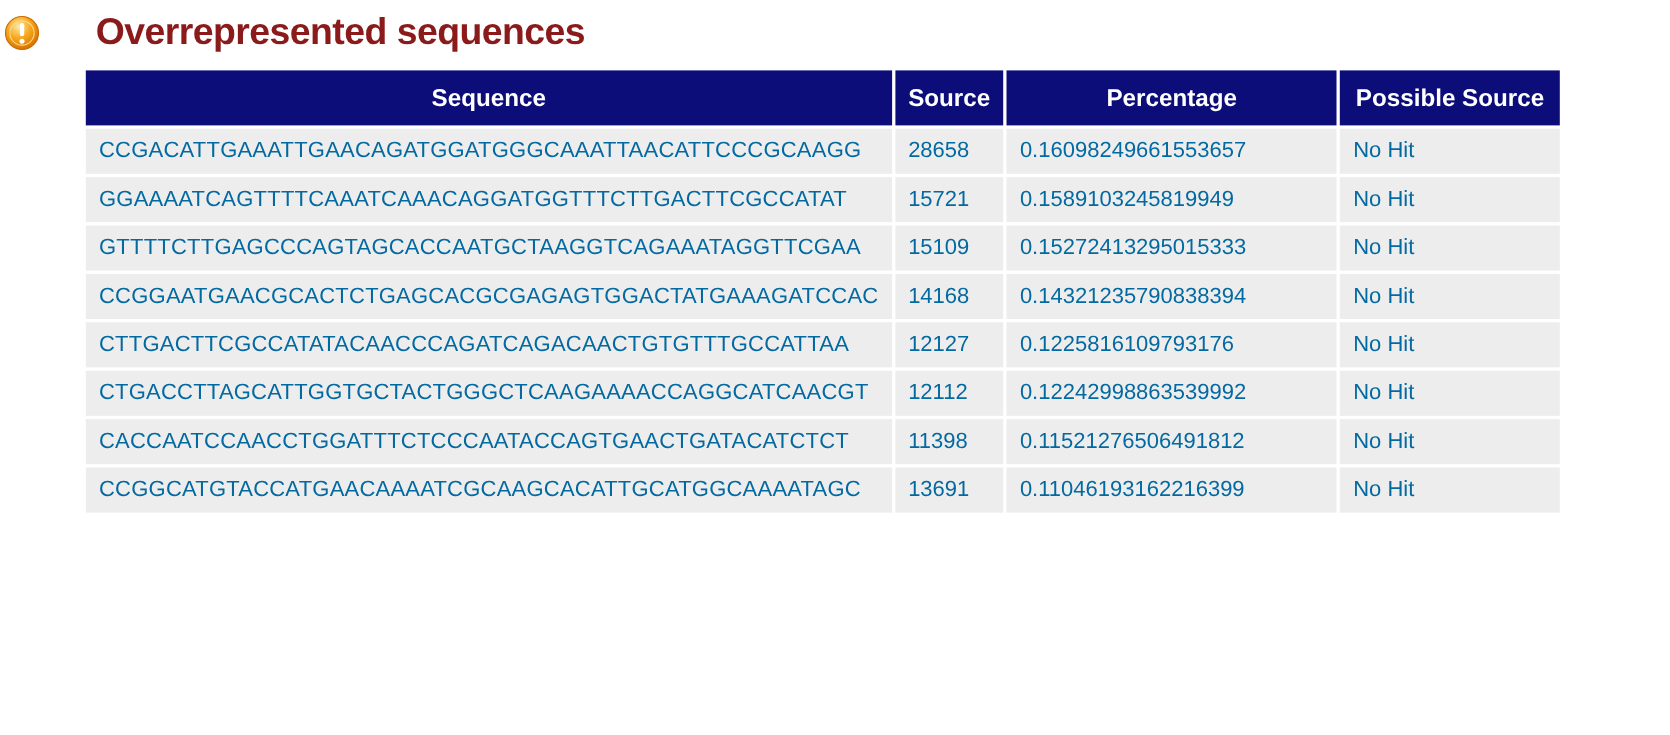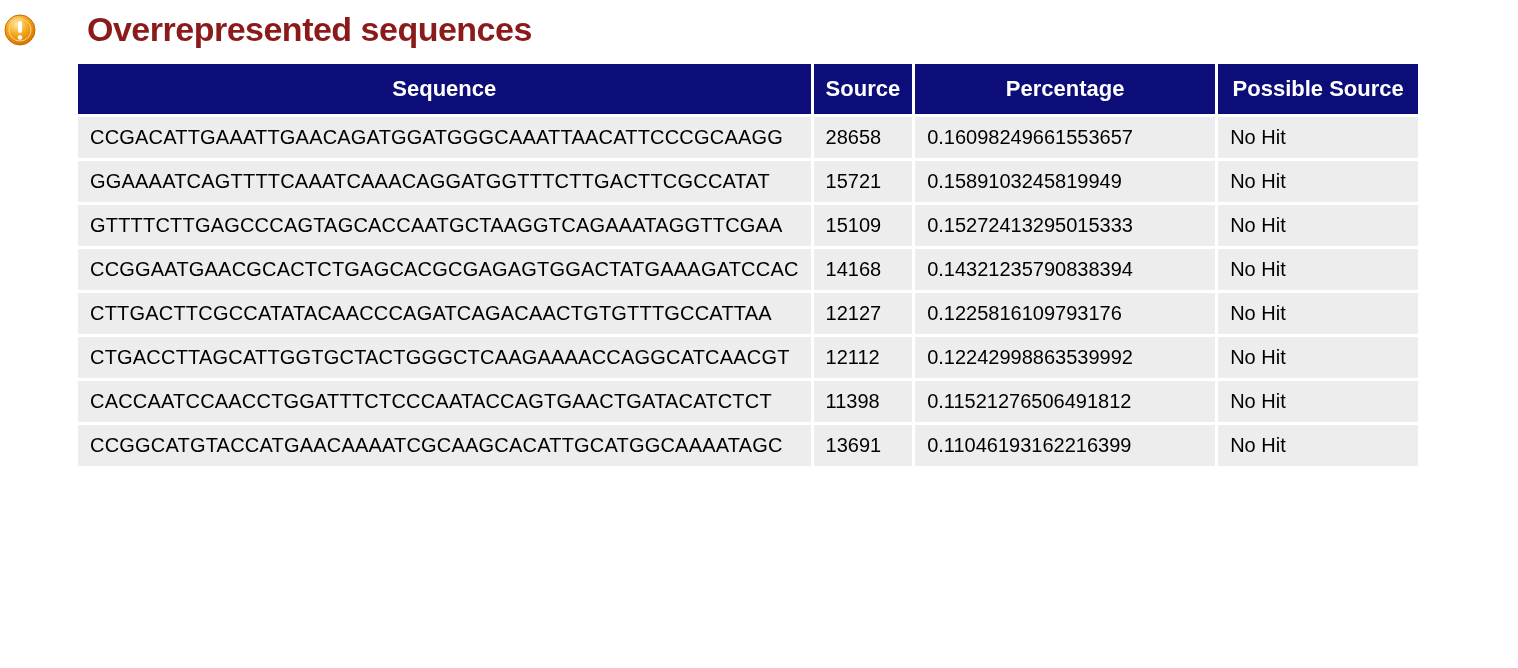--- a/index.html
+++ b/index.html
@@ -55,21 +55,21 @@
       min-width: 80px;
     }
     th.pct-col {
       min-width: 300px;
     }
     th.src-col {
       min-width: 200px;
     }
     td {
       background: #ededed;
-      color: #000000;
+      color: #0369a1;
       font-size: 20px;
       padding: 9px 12px;
       text-align: left;
       white-space: nowrap;
       font-feature-settings: "kern";
     }
     td.seq-cell {
       letter-spacing: 0.2px;
     }
   </style>

